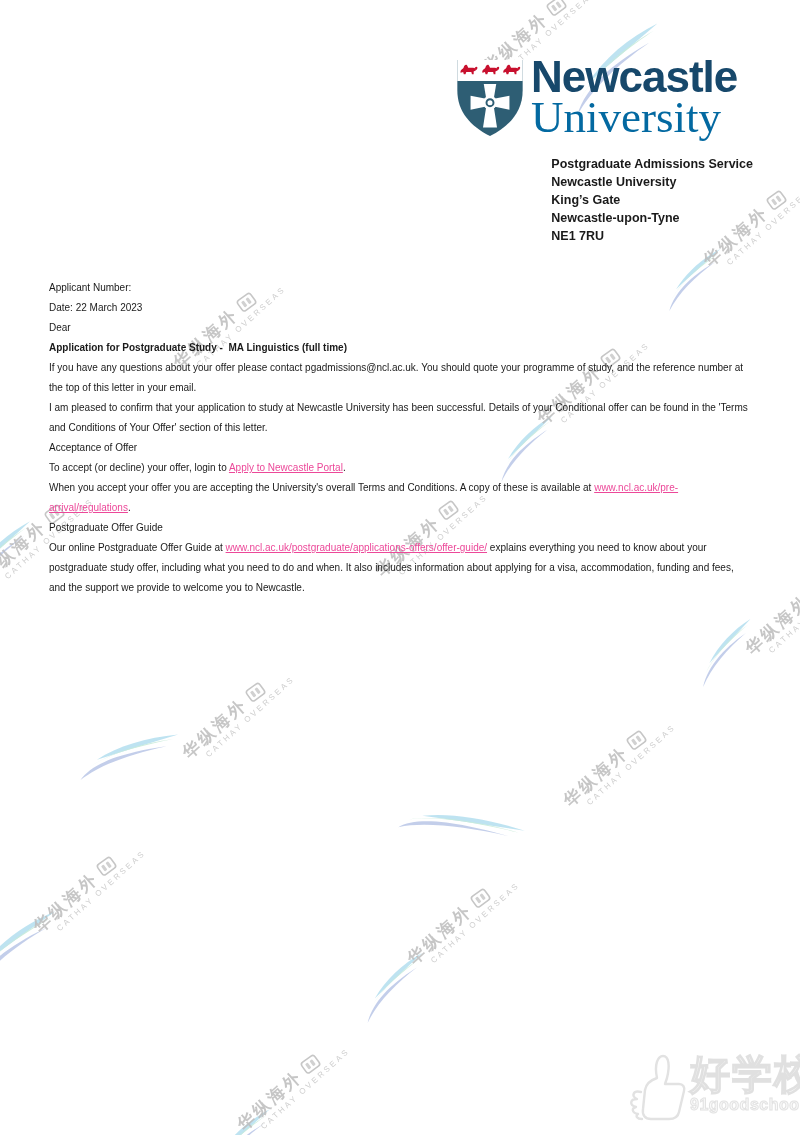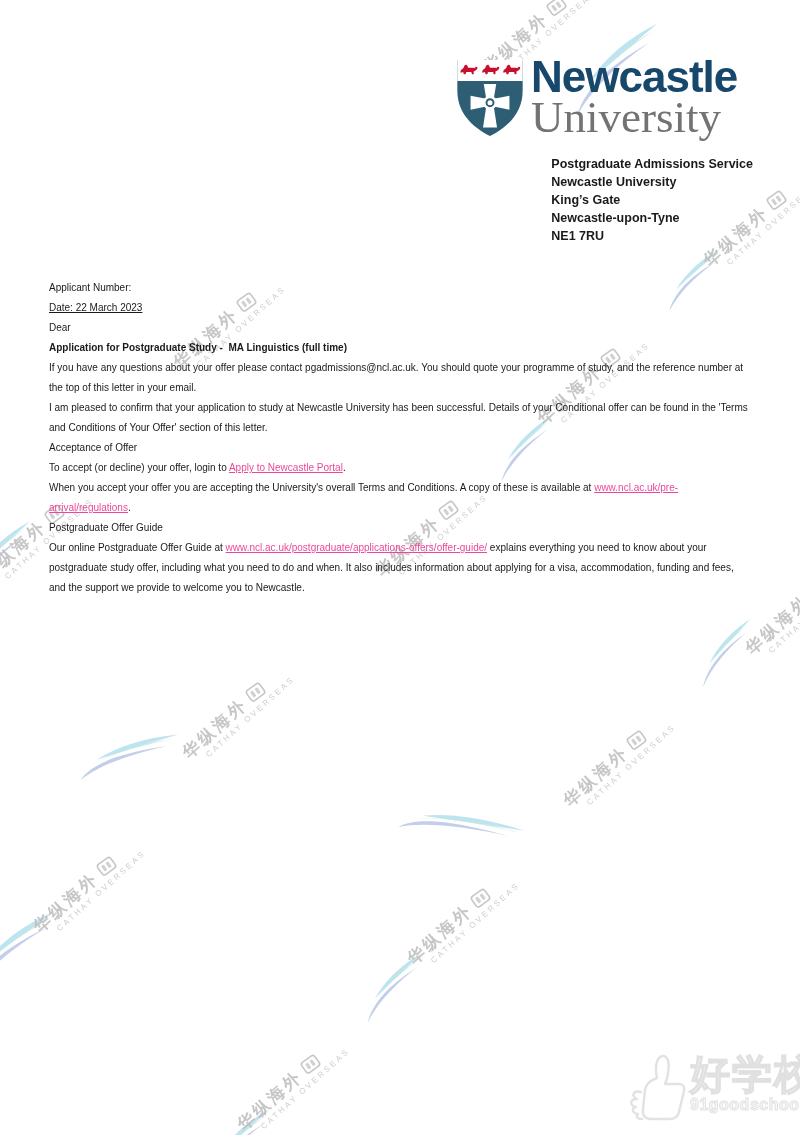--- a/index.html
+++ b/index.html
@@ -12,29 +12,29 @@
       color:#bdbdbd;opacity:.85;white-space:nowrap;}
   .wm-row{display:flex;align-items:center;gap:5px;font-size:17px;font-weight:bold;letter-spacing:3px;}
   .wm-badge{width:20px;height:18px;flex:0 0 auto;}
   .wm-en{font-size:8px;letter-spacing:2.6px;margin:-1px 0 0 16px;color:#c6c6c6;}
 
   
   .logo{position:absolute;left:455px;top:57px;display:flex;gap:6px;z-index:3;}
   .shield{width:70px;height:82px;}
   .logo-line1{font-family:"Liberation Sans",sans-serif;font-weight:bold;font-size:44px;
               line-height:40px;color:#17486b;letter-spacing:-1px;text-align:center;}
-  .logo-line2{font-family:"Liberation Serif",serif;font-size:45px;line-height:40px;color:#737373;}
+  .logo-line2{font-family:"Liberation Serif",serif;font-size:45px;line-height:40px;color:#0369a1;}
   .address{position:absolute;right:47px;top:155px;z-index:3;text-align:left;
            font-size:12.5px;line-height:18px;font-weight:bold;color:#1a1a1a;}
 
   
   .letter{position:absolute;left:49px;top:278px;width:700px;z-index:3;
           font-size:10px;line-height:20px;color:#1a1a1a;}
   .letter p,.letter div{margin:0;}
-  .date{margin-top:28px;text-decoration:underline;}
+  .date{margin-top:28px;}
   .dear{margin-top:126px;}
   .subject{margin-top:29px;font-weight:bold;white-space:pre-wrap;}
   .p{margin-top:10px;}
   .h{margin-top:11px;font-weight:normal;}
   a.lnk{color:#ec4899;text-decoration:underline;cursor:pointer;}
 
   
   .school{position:absolute;left:626px;top:1052px;z-index:5;display:flex;gap:2px;align-items:flex-start;}
   .school-thumb{width:62px;height:70px;}
   .school-cn{font-size:40px;font-weight:bold;line-height:44px;letter-spacing:2px;

